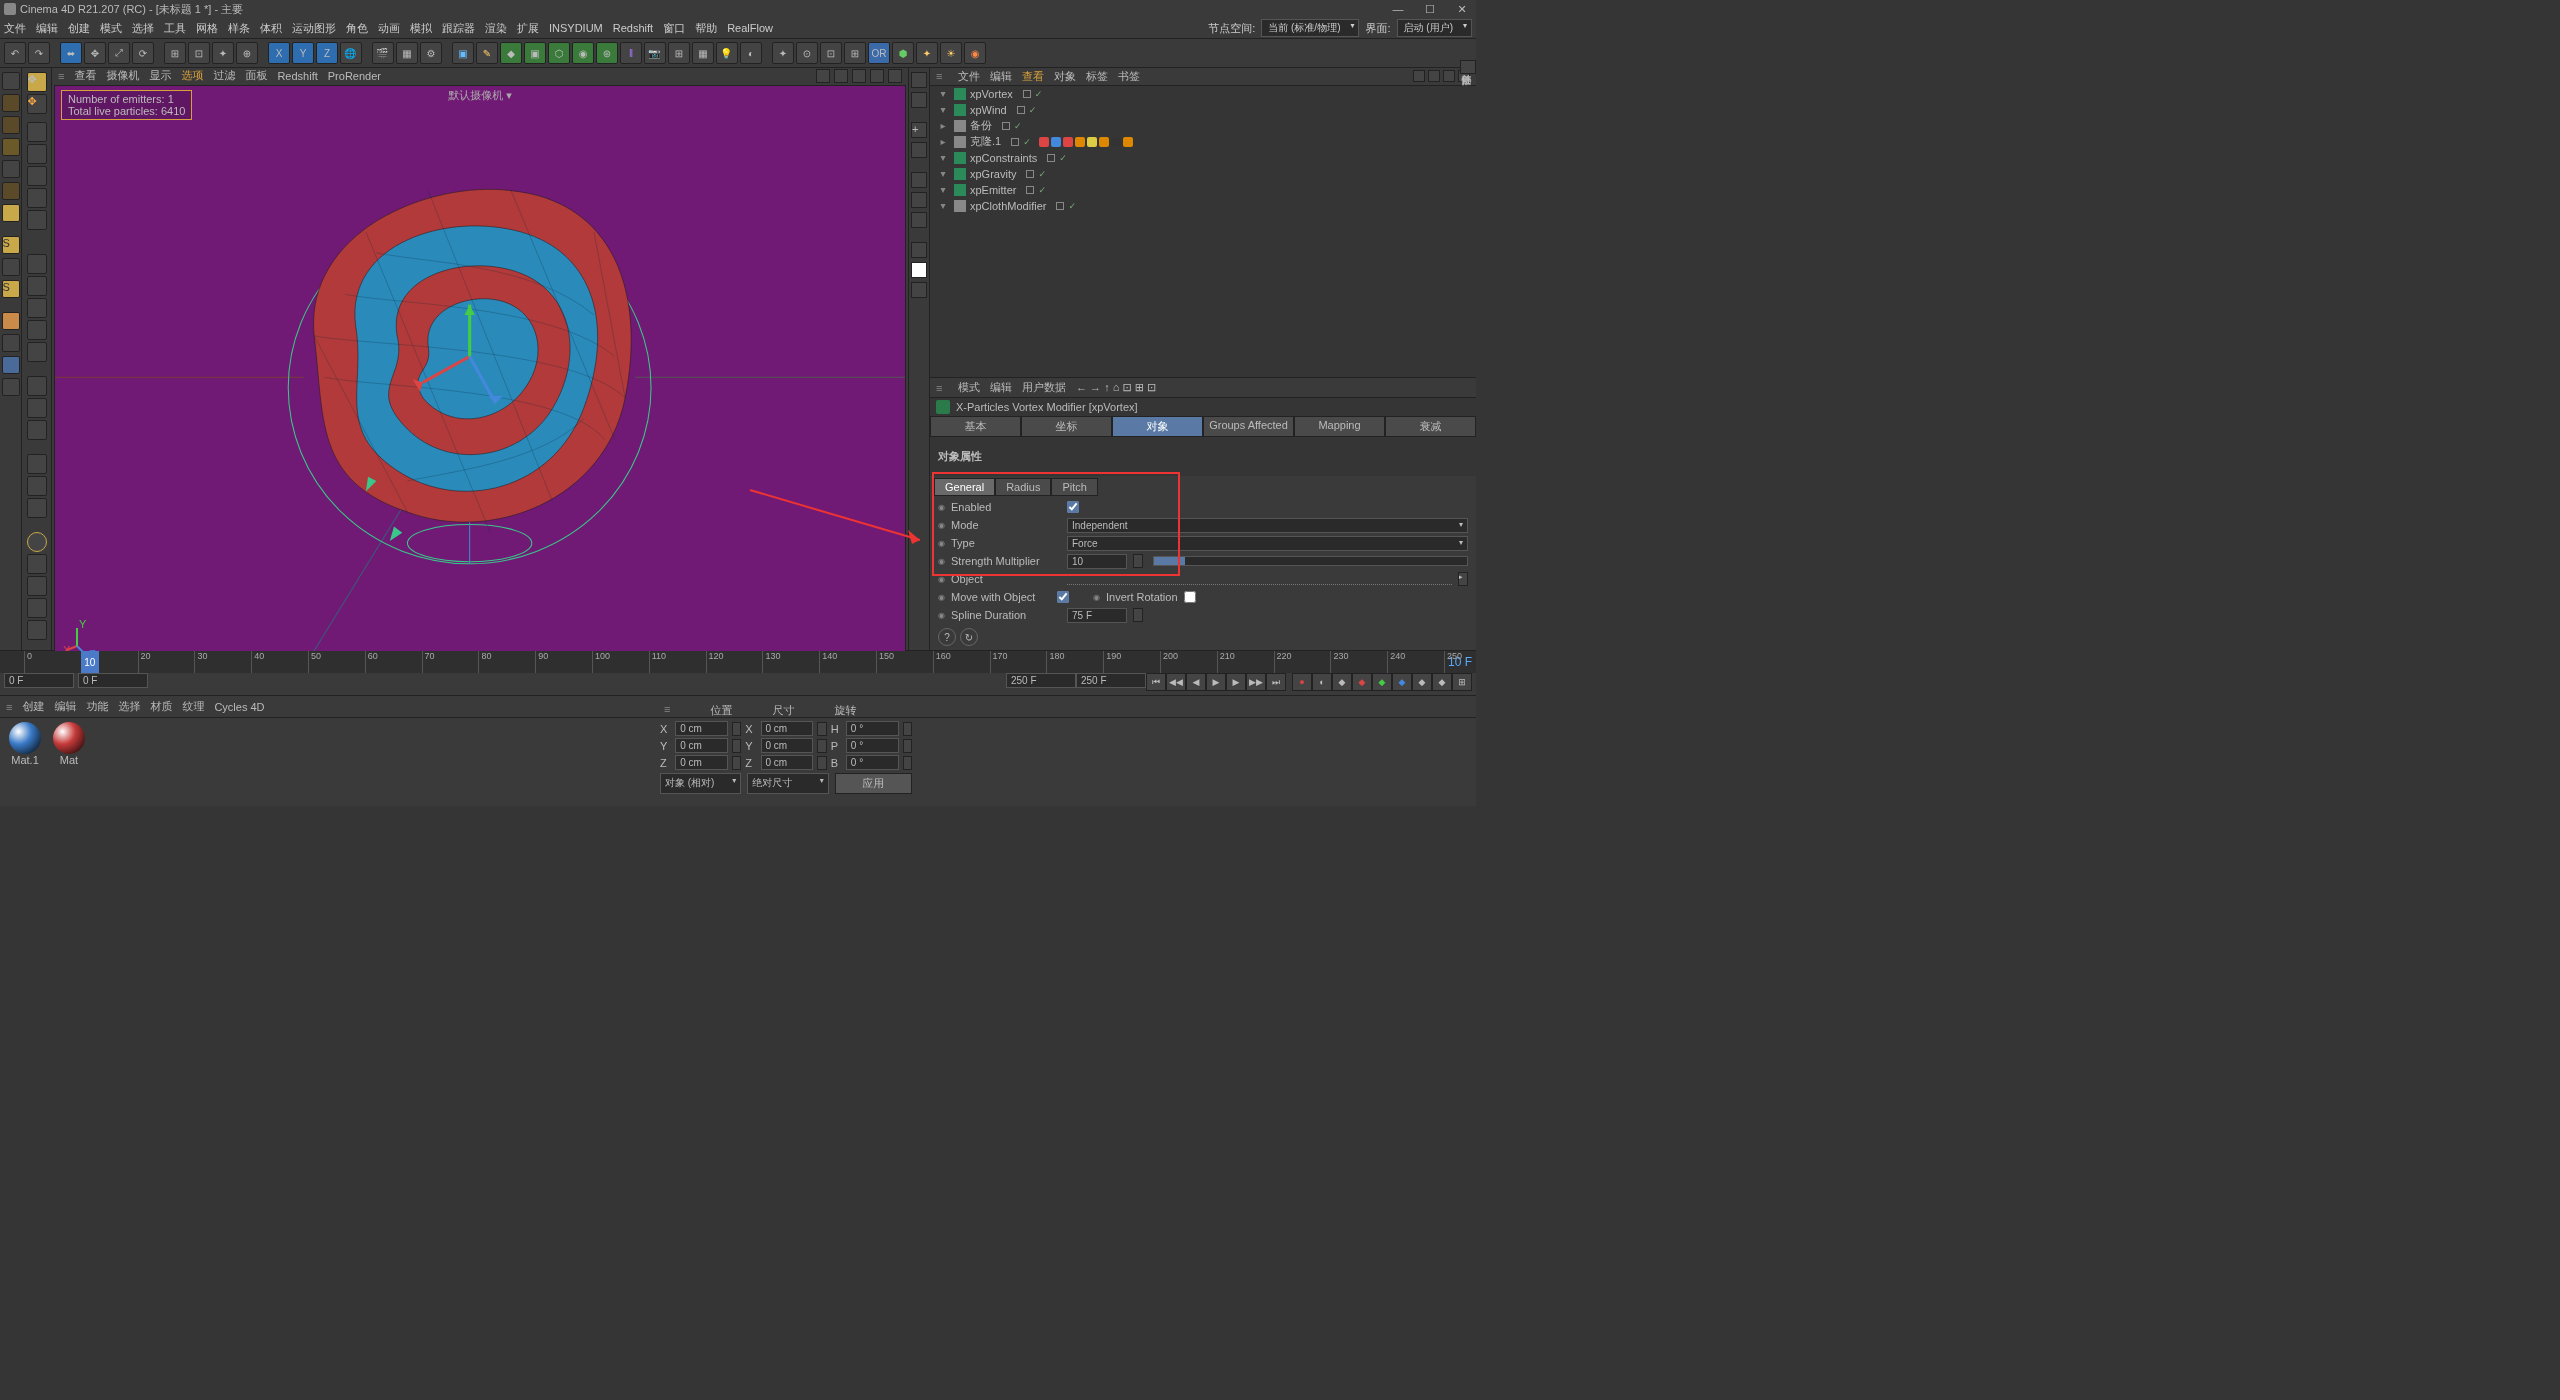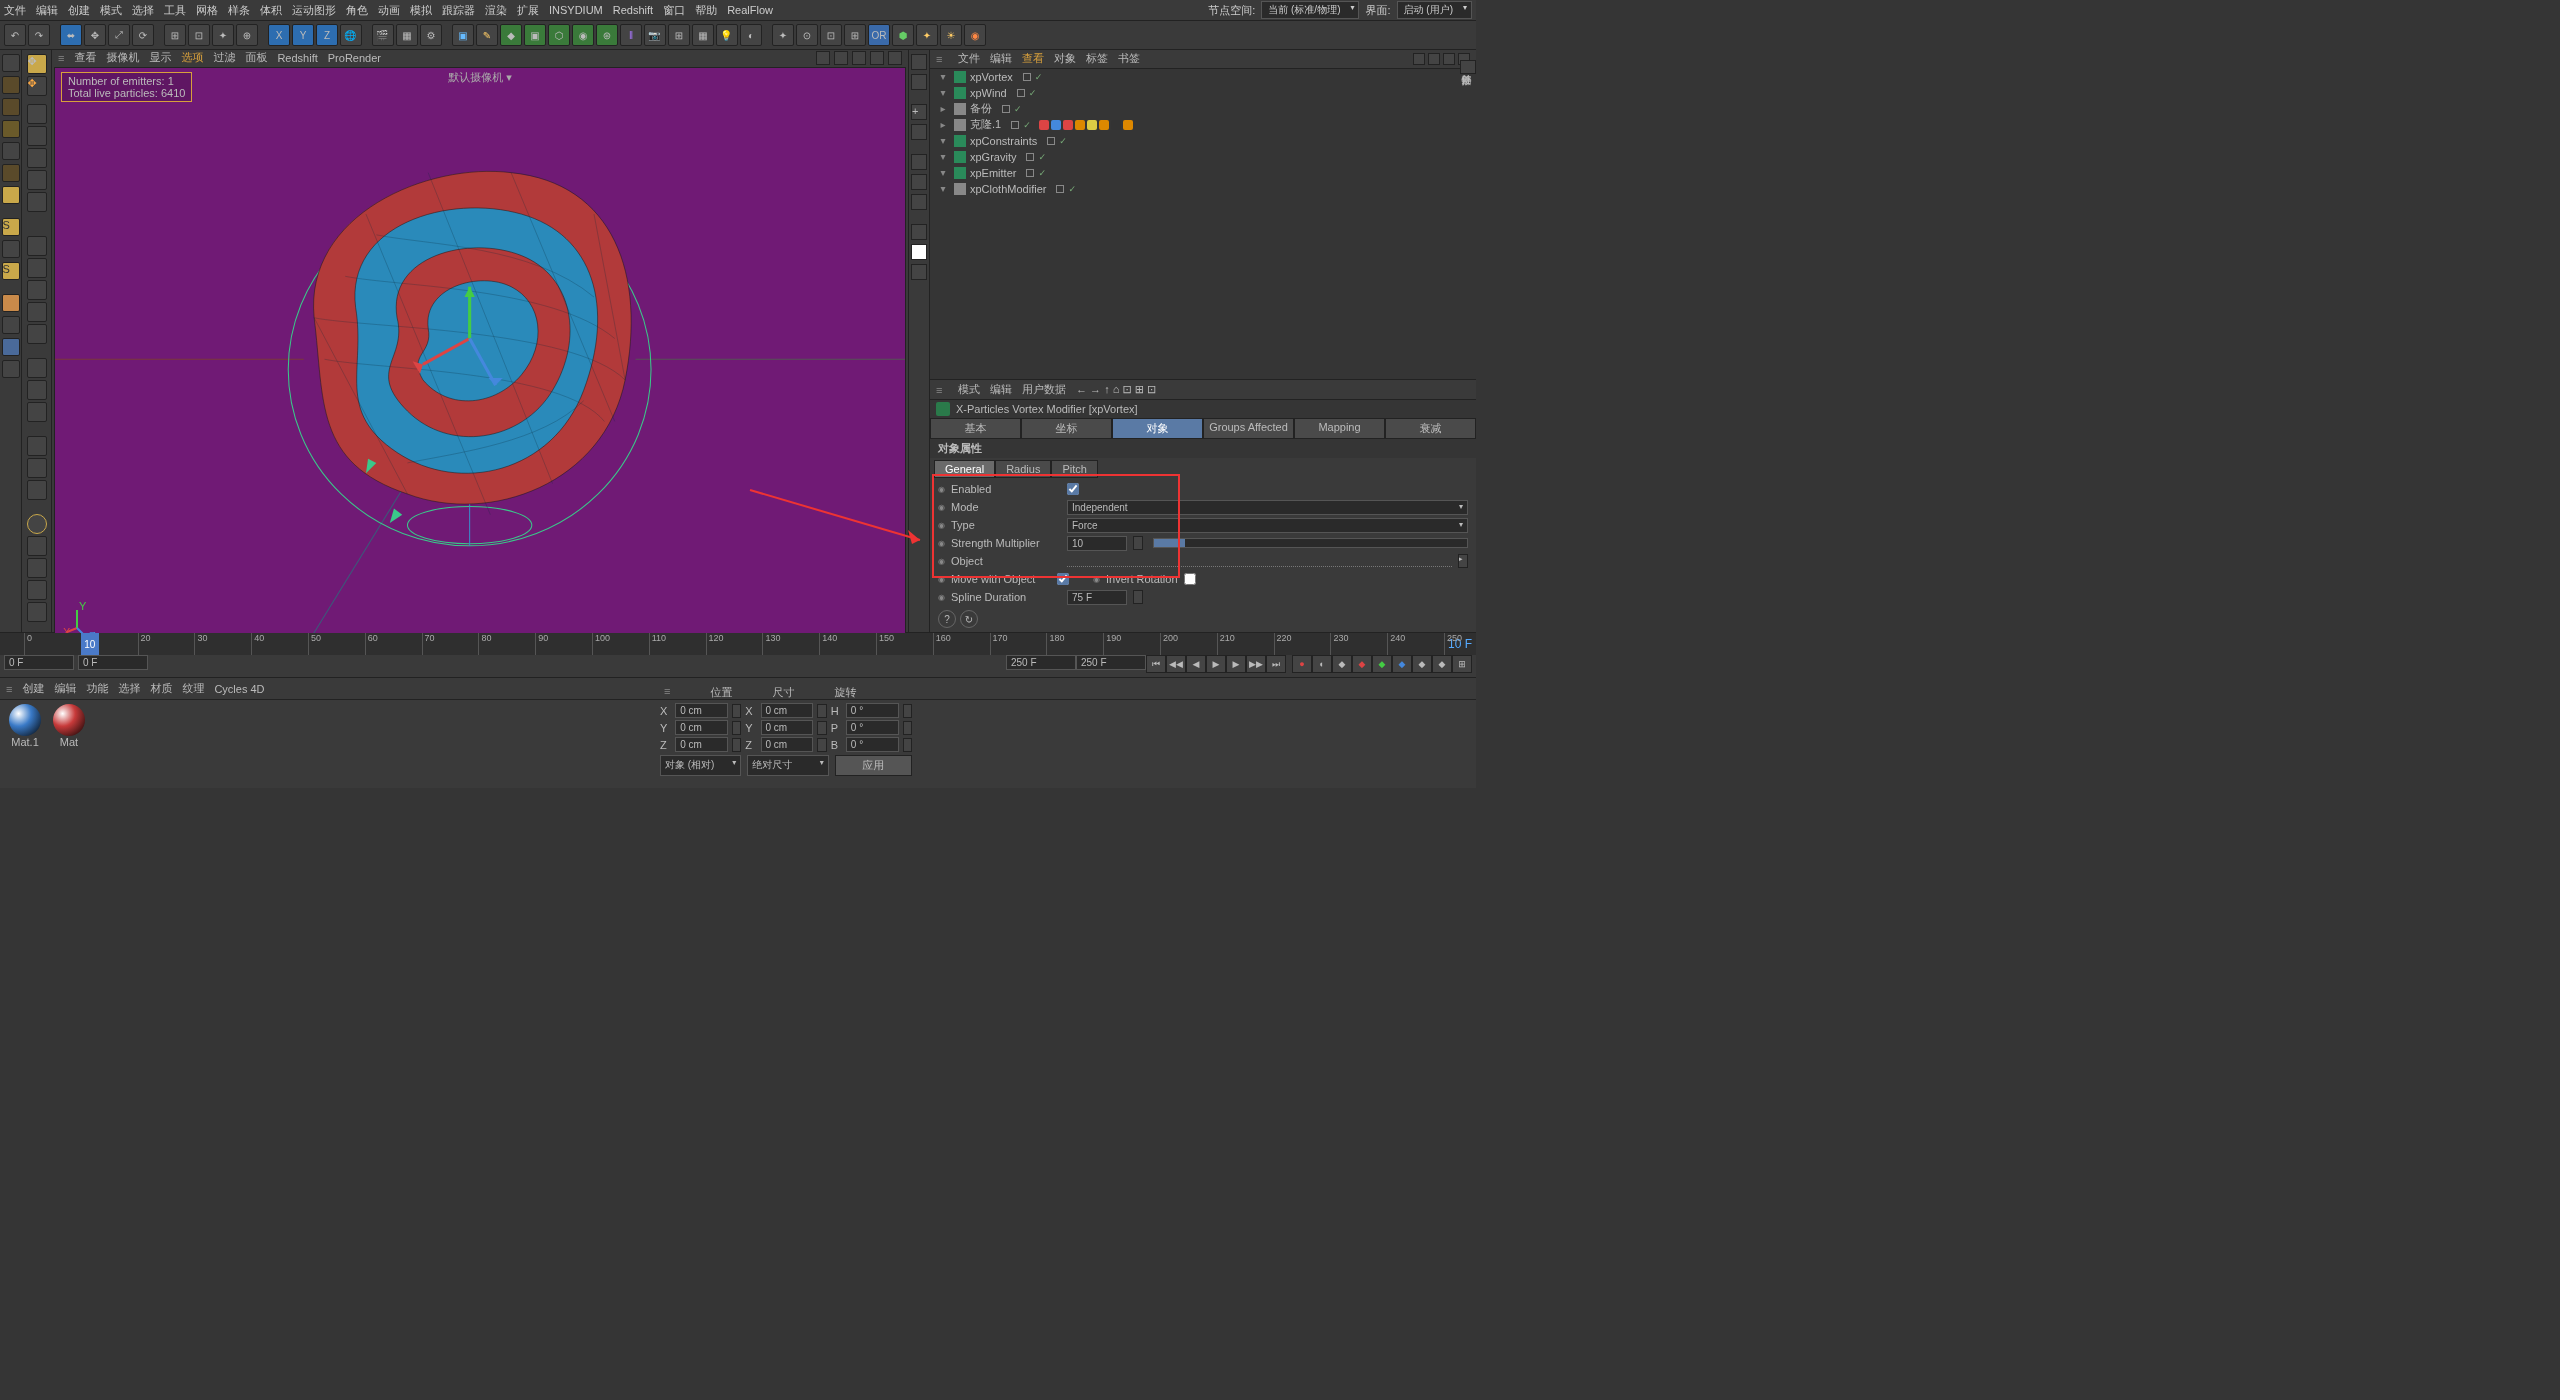--- a/index.html
+++ b/index.html
@@ -64,21 +64,21 @@
 .objrow .dot.k{background:#333;}
 .objrow .chk { width:8px;height:8px;border:1px solid #888; }
 .objrow .vis { color:#7a7; font-size:9px;}
 
 .attrpanel { flex:1; display:flex; flex-direction:column; border-top:1px solid #222;}
 .attrtitle { height:18px; display:flex; align-items:center; padding:0 6px; gap:6px; background:#353535;}
 .attrtitle .aicon{width:14px;height:14px;background:#2a7a4a;border-radius:2px;}
 .tabs { display:flex; }
 .tabs .tab { flex:1; text-align:center; padding:2px 0; background:#4a4a4a; border:1px solid #222; font-size:11px;}
 .tabs .tab.active { background:#5a7aa5; color:#fff; }
-.subhdr { padding:2px 8px; font-weight:bold; background:#353535;}
+.subhdr { padding:12px 8px; font-weight:bold; background:#353535;}
 .subtabs { display:flex; gap:0; padding:2px 4px;}
 .subtabs .st { padding:2px 10px; background:#4a4a4a; border:1px solid #222;}
 .subtabs .st.active { background:#6a6a6a; color:#fff;}
 .proprow { display:flex; align-items:center; padding:1px 8px; gap:6px; height:18px;}
 .proprow .bullet { color:#888; font-size:8px;}
 .proprow .plabel { width:110px; }
 .proprow .pval { flex:1; background:#2a2a2a; border:1px solid #555; padding:1px 4px; font-size:10px; position:relative;}
 .proprow .pval.dd::after{content:"▾";position:absolute;right:4px;font-size:8px;}
 .proprow .num { width:60px; background:#2a2a2a;border:1px solid #555;padding:1px 4px;font-size:10px;}
 .proprow .spin { width:10px;height:14px;background:#444;border:1px solid #222;font-size:7px;display:flex;flex-direction:column;}
@@ -114,20 +114,29 @@
 .coordbtnrow{display:flex;gap:6px;padding:2px 4px;}
 .coordbtnrow .cdd{flex:1;background:#2a2a2a;border:1px solid #555;padding:2px 4px;font-size:10px;position:relative;}
 .coordbtnrow .cdd::after{content:"▾";position:absolute;right:4px;font-size:8px;}
 .coordbtnrow .cbtn{flex:1;background:#555;border:1px solid #222;text-align:center;padding:2px;}
 .sidebartab { position:absolute; right:0; top:60px; width:16px; writing-mode:vertical-rl; background:#444; padding:6px 2px; font-size:10px; border:1px solid #222;}
 </style>
 </head>
 <body>
 <div id="root">
 
+<div class="titlebar">
+  <span class="t-icon"></span>
+  <span>Cinema 4D R21.207 (RC) - [未标题 1 *] - 主要</span>
+  <div class="winbtns">
+    <span>―</span>
+    <span>☐</span>
+    <span>✕</span>
+  </div>
+</div>
 
 <div class="menubar">
   <span>文件</span>
   <span>编辑</span>
   <span>创建</span>
   <span>模式</span>
   <span>选择</span>
   <span>工具</span>
   <span>网格</span>
   <span>样条</span>

